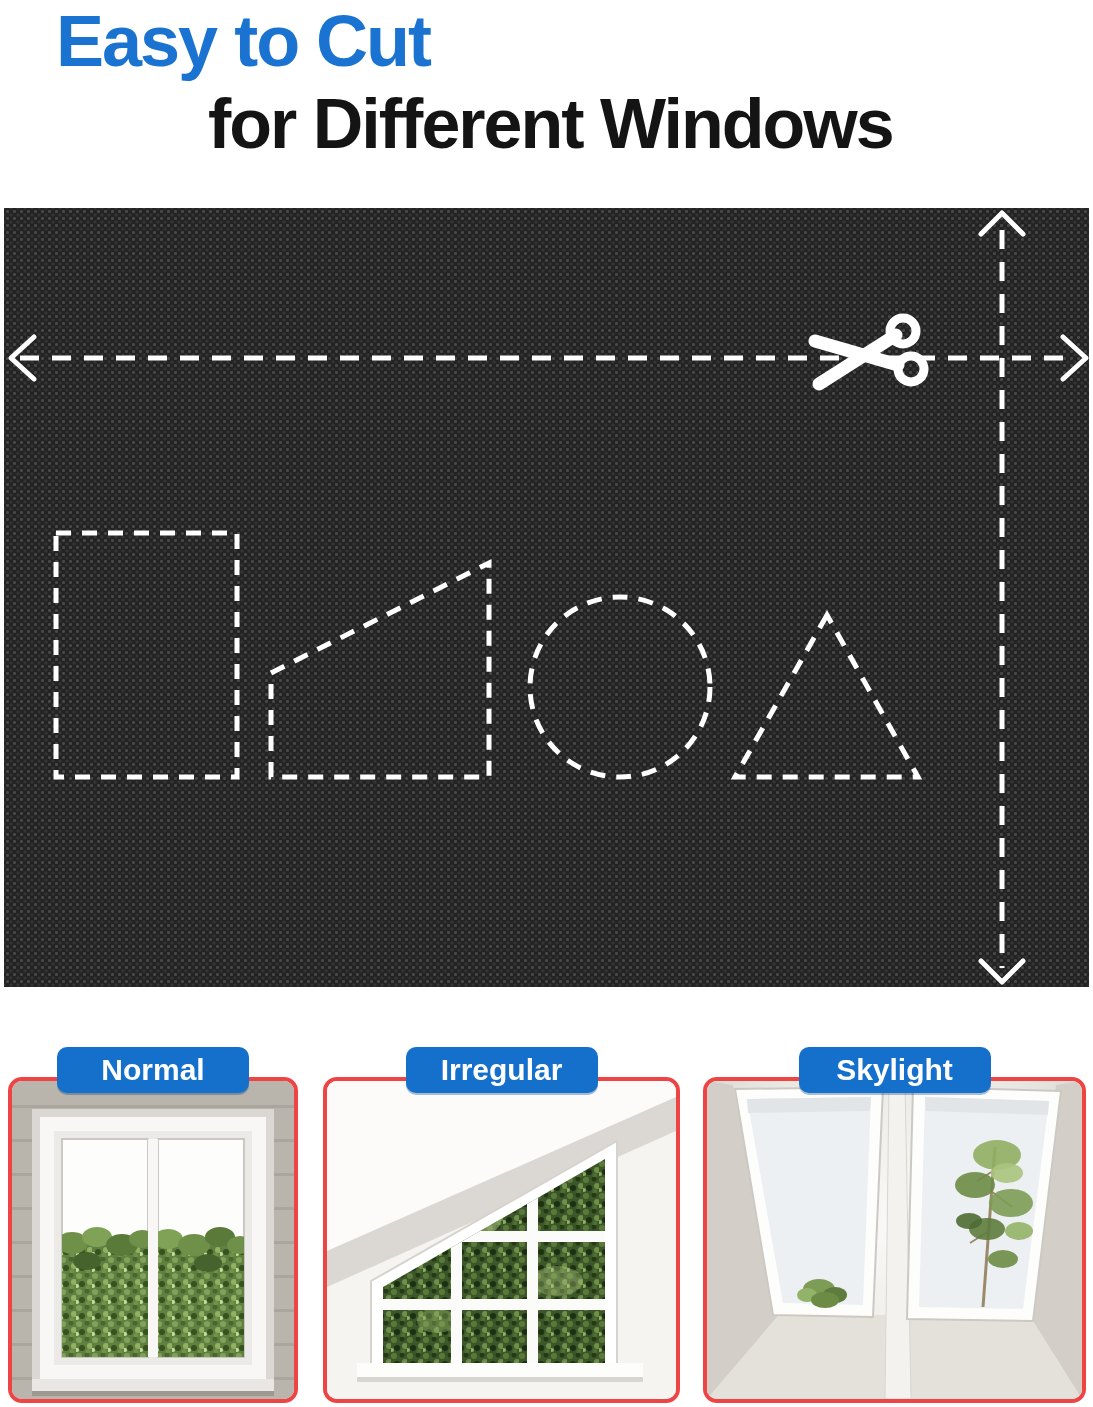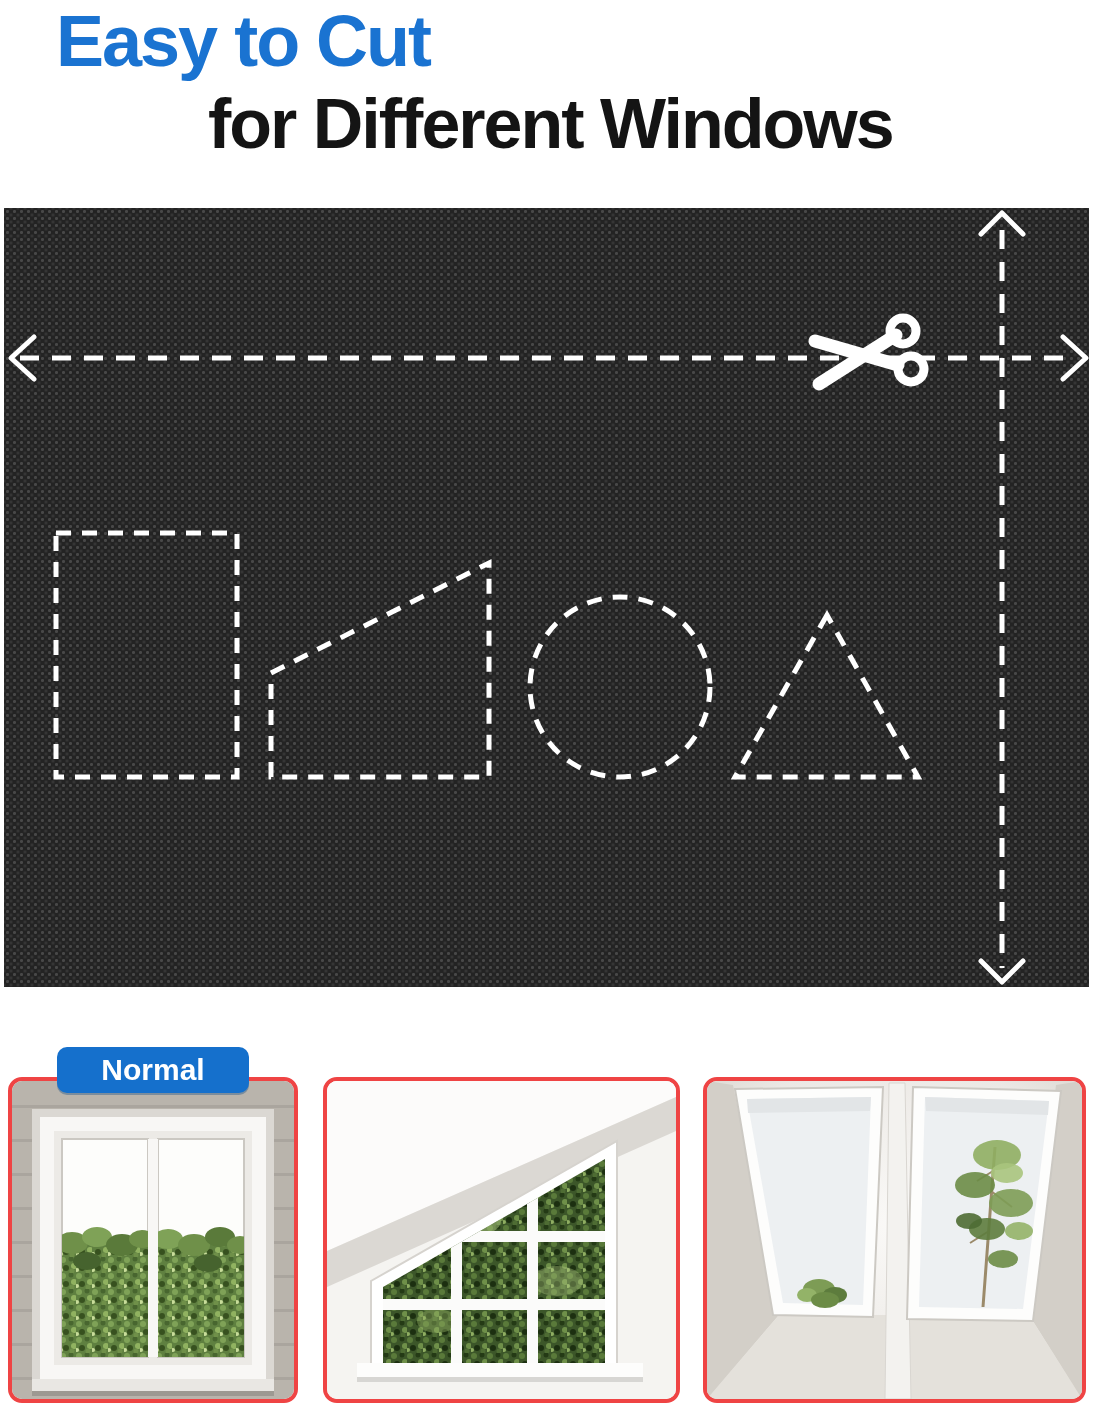--- a/index.html
+++ b/index.html
@@ -141,20 +141,23 @@
         <ellipse cx="196" cy="182" rx="14" ry="9" fill="#46632e"></ellipse>
       </g>
       <rect x="136" y="58" width="10" height="218" fill="#f8f7f5"></rect>
       <rect x="20" y="298" width="242" height="12" fill="#e9e7e3"></rect>
       <rect x="20" y="310" width="242" height="5" fill="rgba(0,0,0,0.15)"></rect>
     </svg>
   </div>
 </div>
 
 <div class="card" style="left:323px;width:349px;">
+  <div class="card-label">
+    <span>Irregular</span>
+  </div>
   <div class="card-photo">
     <svg viewBox="0 0 349 318" preserveAspectRatio="none">
       <defs>
         <pattern id="folB" patternUnits="userSpaceOnUse" width="16" height="16">
           <rect width="16" height="16" fill="#3c5629"></rect>
           <circle cx="3" cy="3" r="3" fill="#5a7a3a"></circle>
           <circle cx="11" cy="2" r="2.5" fill="#243a15"></circle>
           <circle cx="14" cy="9" r="3" fill="#6f9049"></circle>
           <circle cx="6" cy="11" r="3" fill="#1c2f10"></circle>
           <circle cx="12" cy="14" r="2.5" fill="#4e6c33"></circle>
@@ -178,20 +181,23 @@
         <rect x="50" y="150" width="240" height="11" fill="#fbfbfa"></rect>
         <rect x="50" y="218" width="240" height="11" fill="#fbfbfa"></rect>
       </g>
       <rect x="30" y="282" width="286" height="14" fill="#fdfdfc"></rect>
       <rect x="30" y="296" width="286" height="5" fill="rgba(0,0,0,0.12)"></rect>
     </svg>
   </div>
 </div>
 
 <div class="card" style="left:703px;width:375px;">
+  <div class="card-label">
+    <span>Skylight</span>
+  </div>
   <div class="card-photo">
     <svg viewBox="0 0 375 318" preserveAspectRatio="none">
       <defs>
         <radialGradient id="ceil3" cx="50%" cy="45%" r="75%">
           <stop offset="0%" stop-color="#faf9f7"></stop>
           <stop offset="70%" stop-color="#ebe8e4"></stop>
           <stop offset="100%" stop-color="#d7d3cc"></stop>
         </radialGradient>
       </defs>
       <rect width="375" height="318" fill="url(#ceil3)"></rect>

